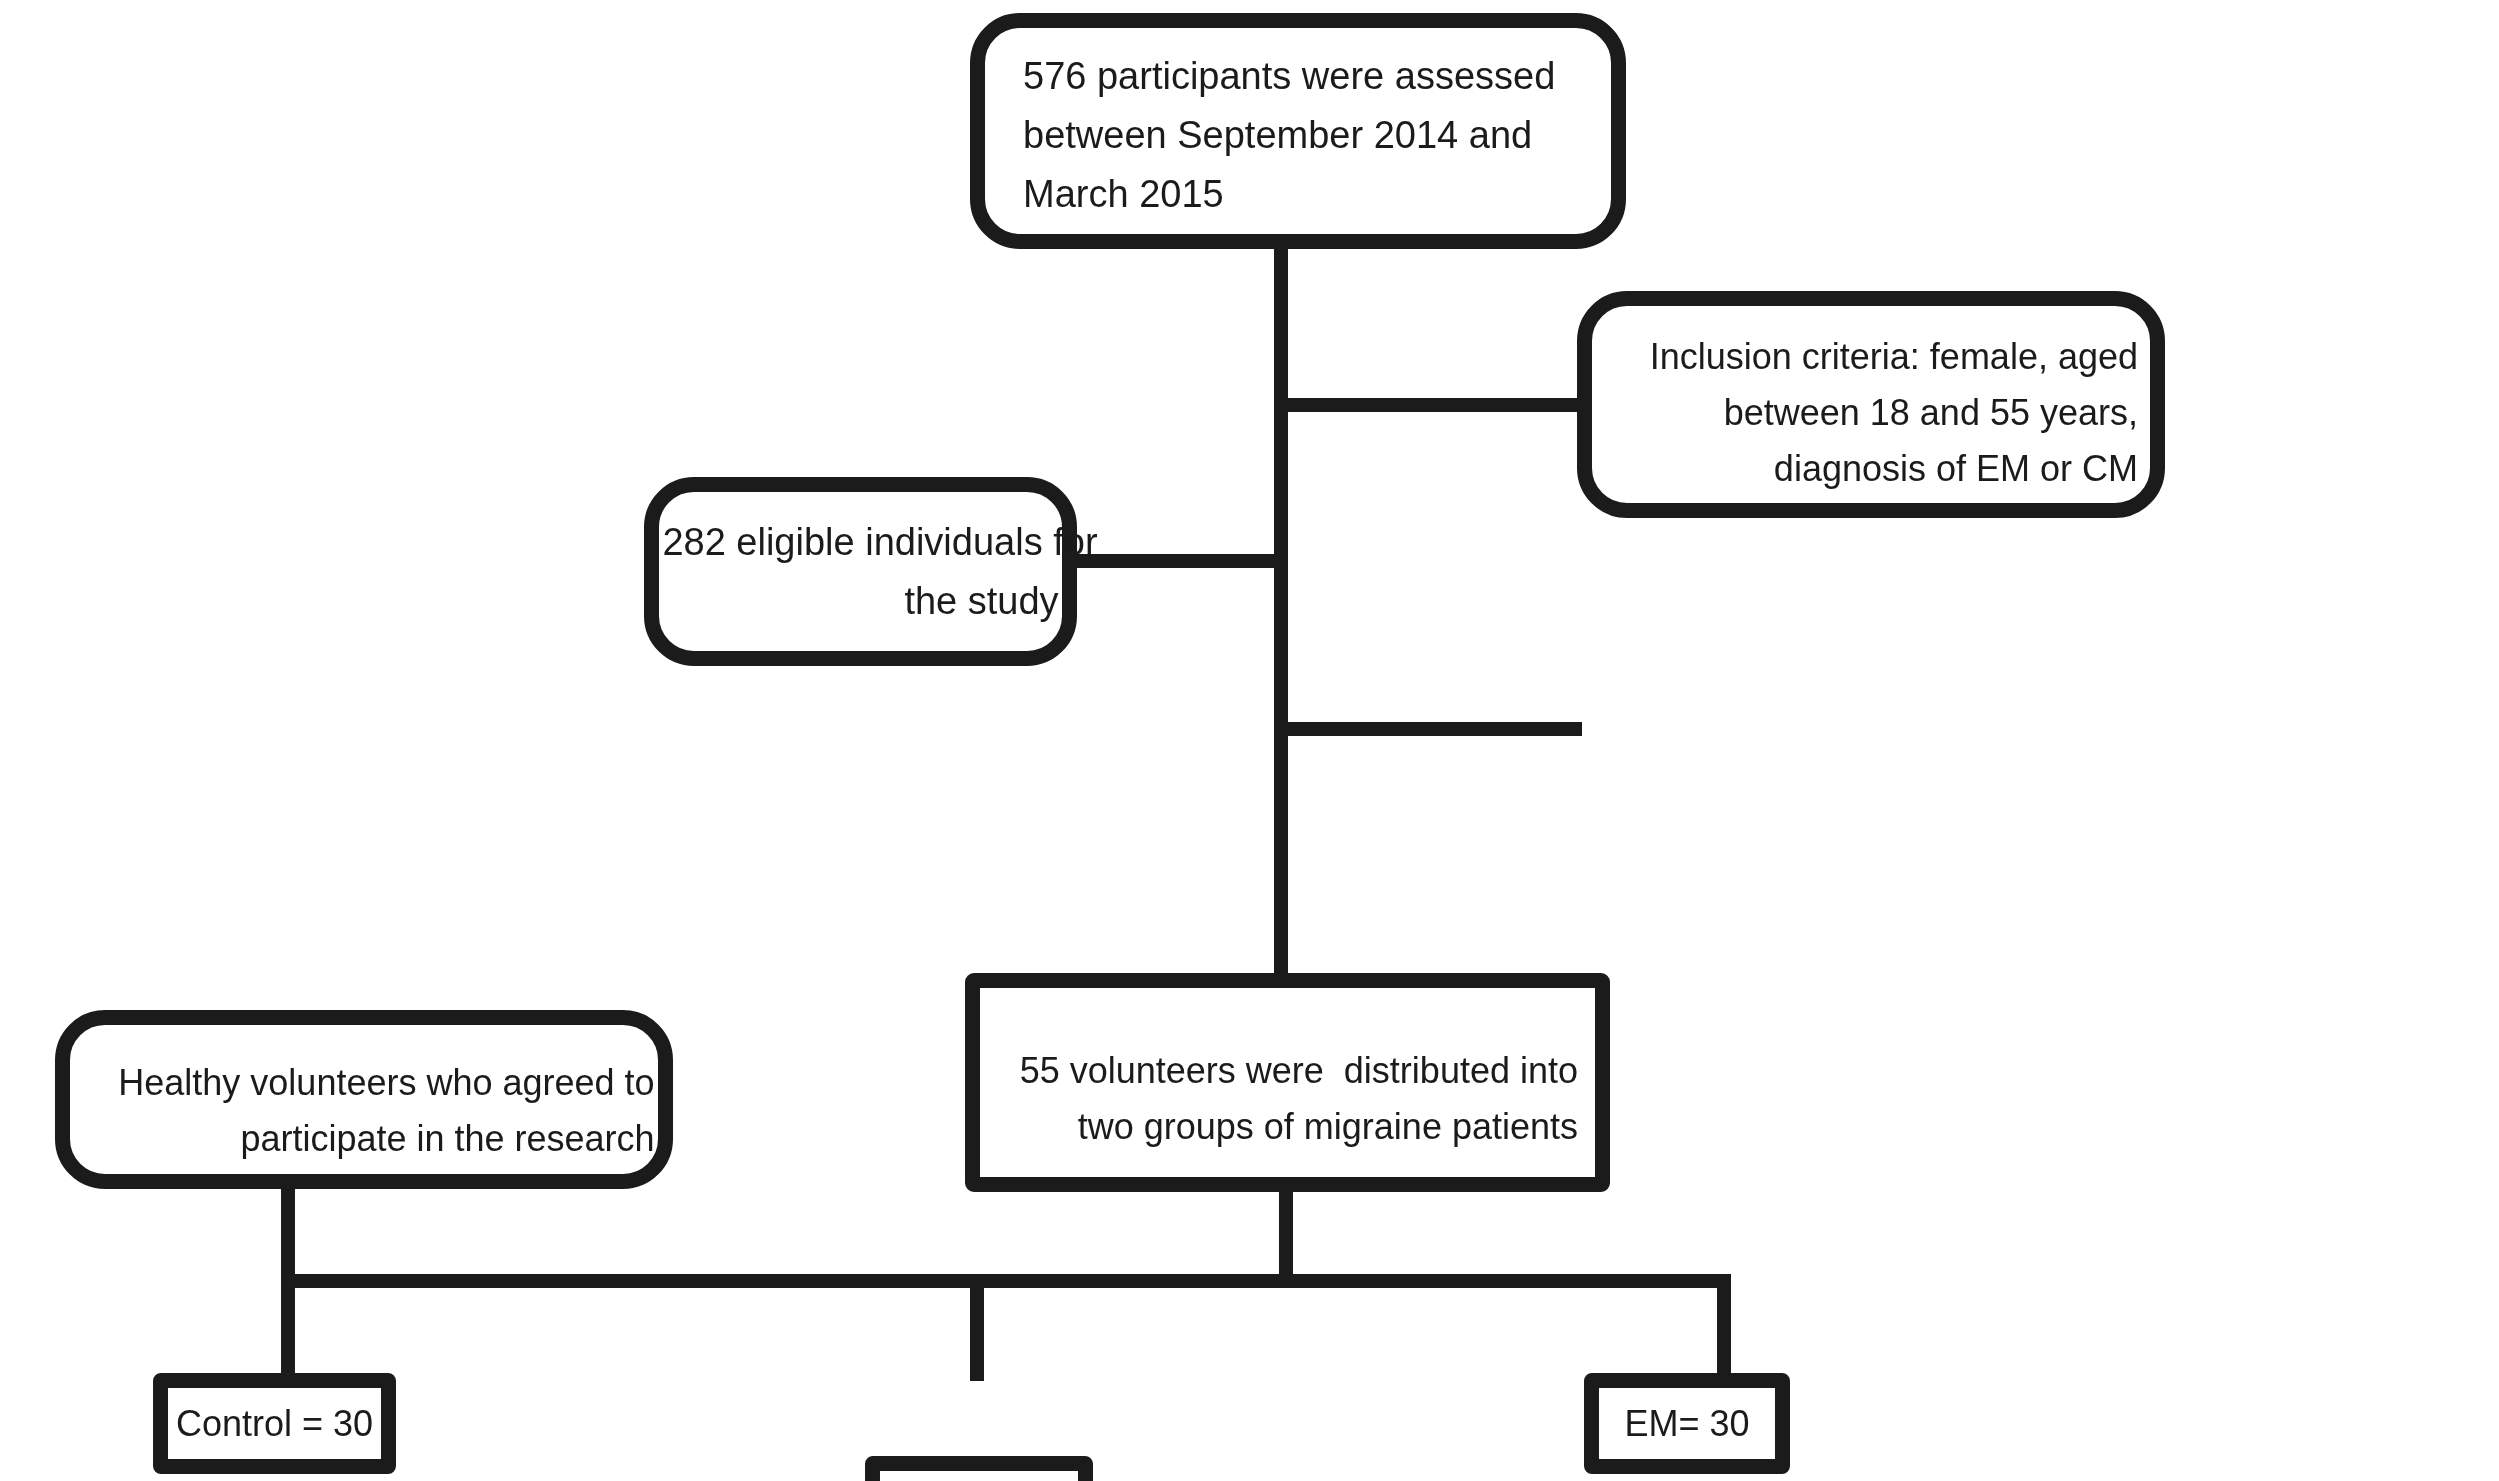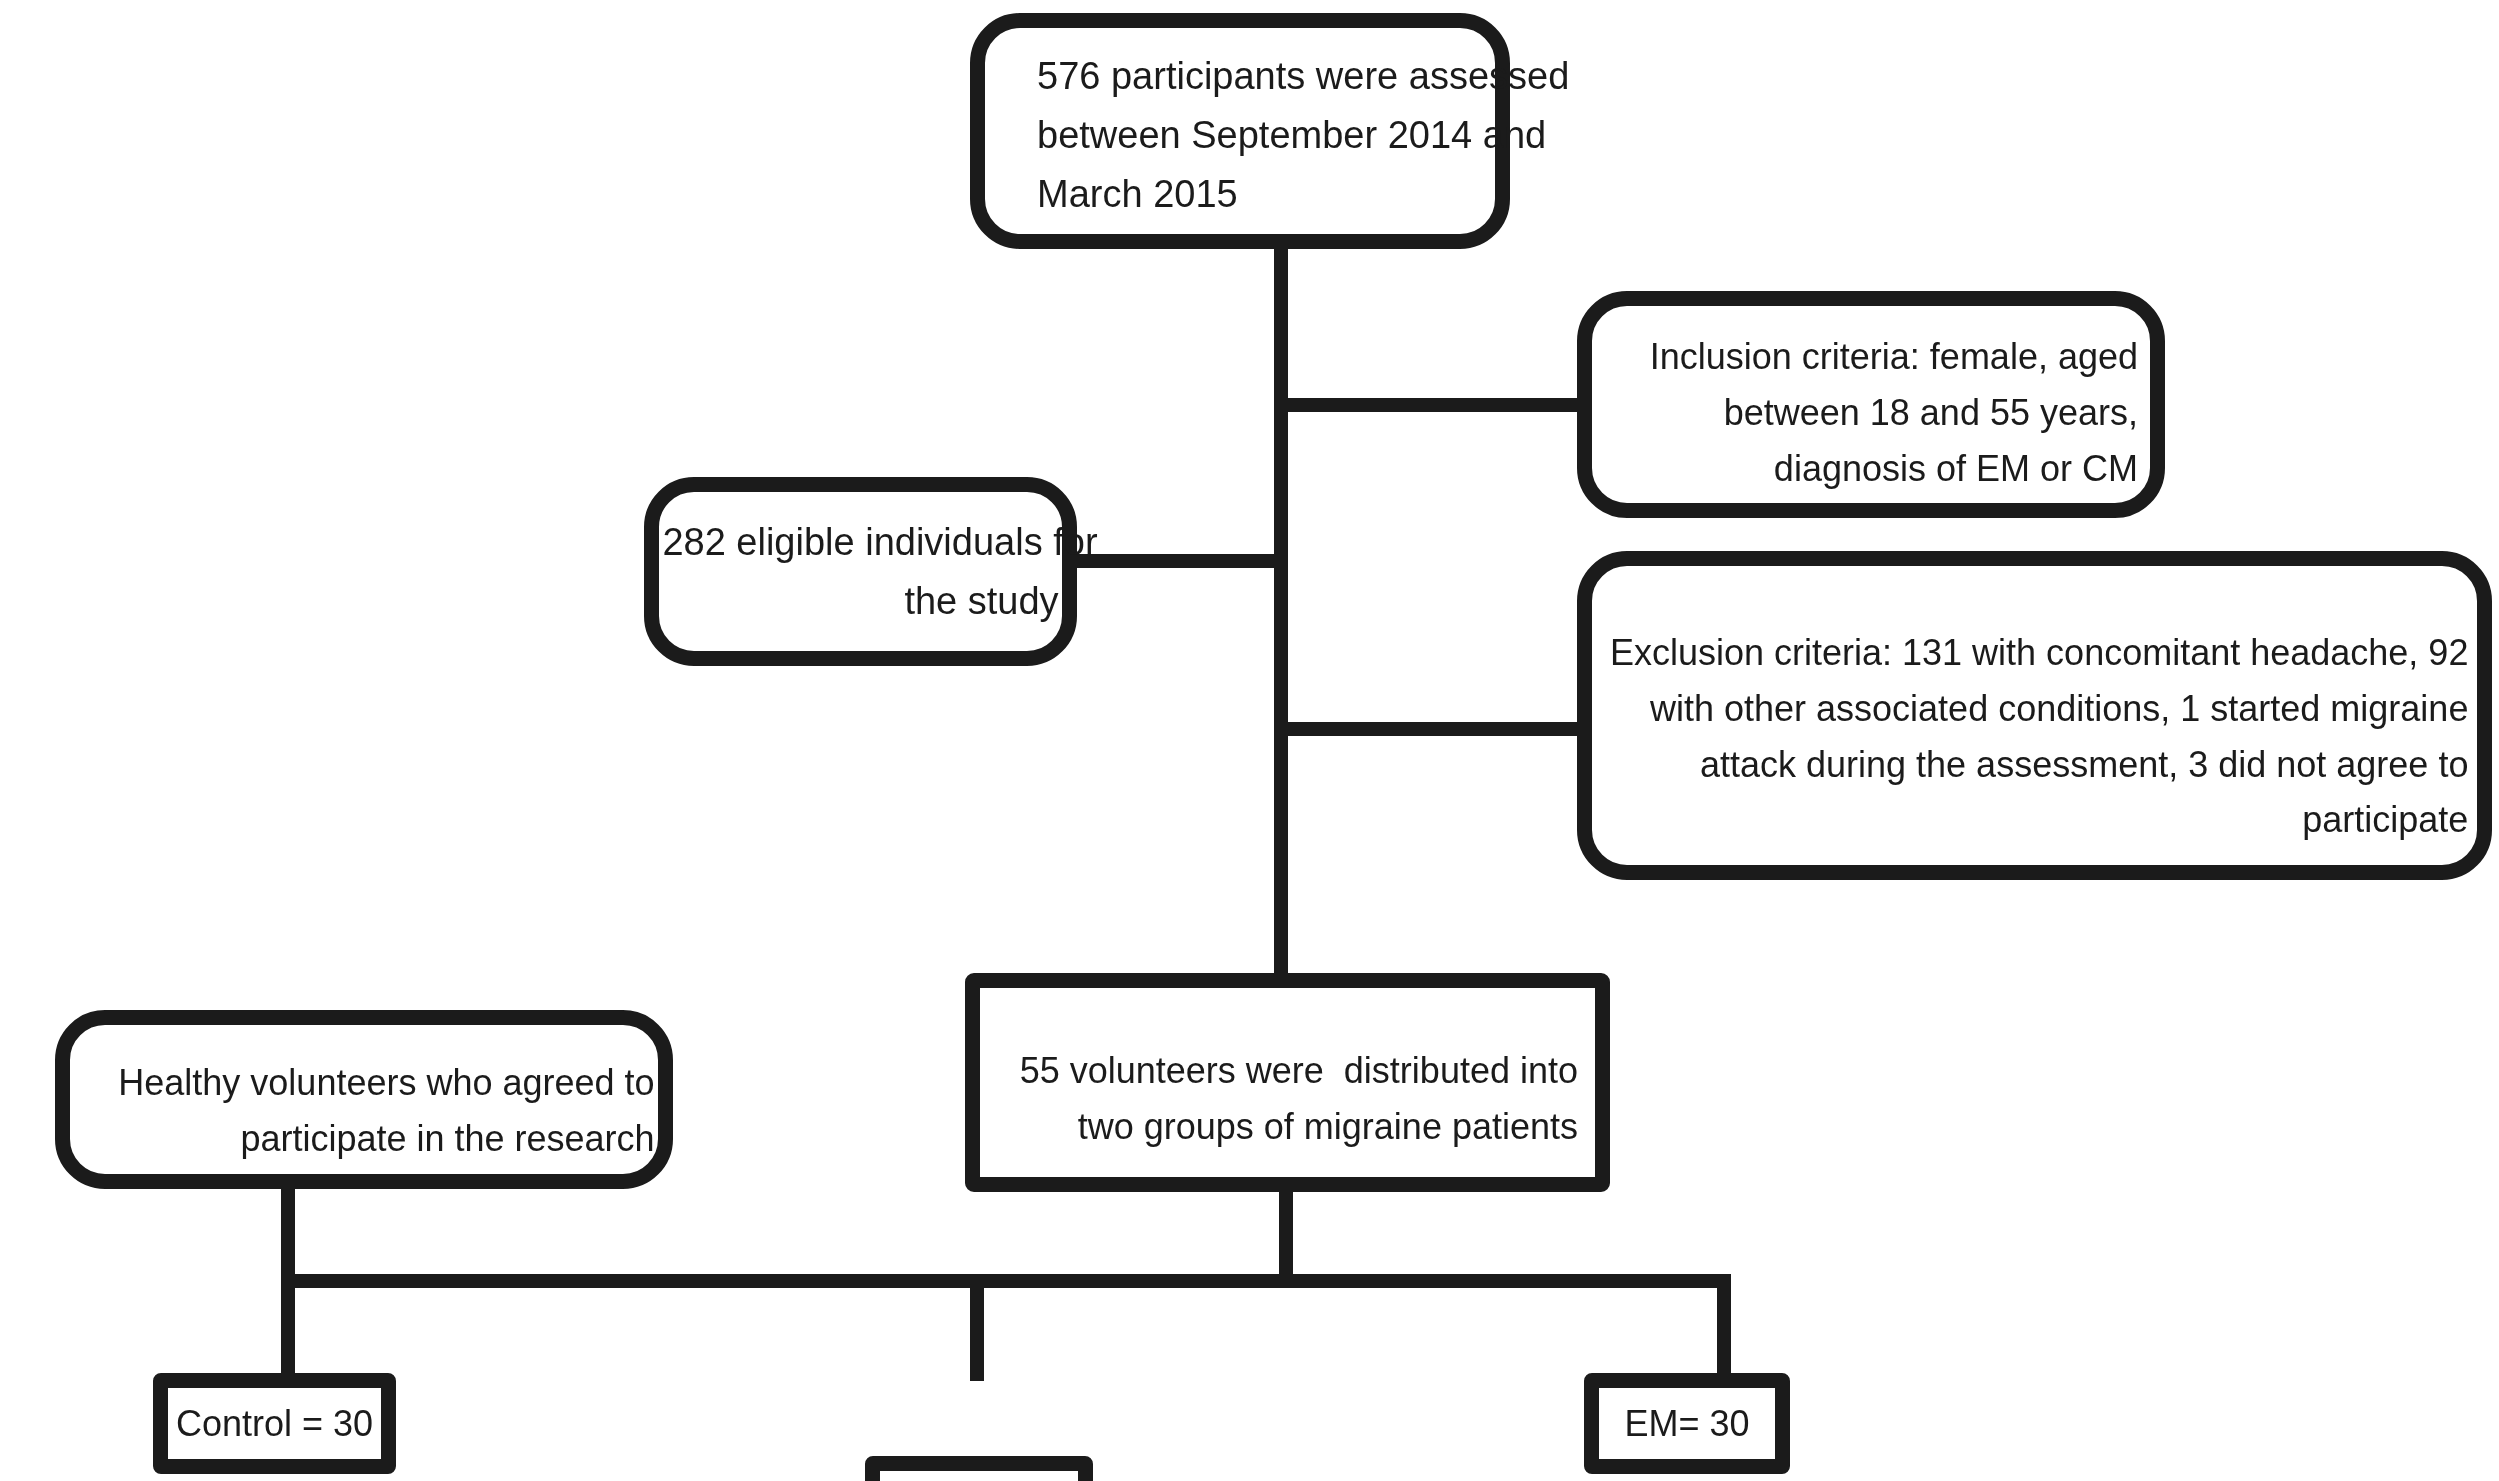--- a/index.html
+++ b/index.html
@@ -52,43 +52,37 @@
   <div class="line" style="left:1274px; top:398px; width:308px; height:13.7px;"></div>
   <div class="line" style="left:1071px; top:554px; width:210px; height:13.7px;"></div>
   <div class="line" style="left:1274px; top:722px; width:308px; height:13.7px;"></div>
   <div class="line" style="left:1279px; top:1188px; width:13.7px; height:96px;"></div>
   <div class="line" style="left:281px; top:1185px; width:13.7px; height:99px;"></div>
   <div class="line" style="left:281px; top:1274px; width:1450px; height:13.7px;"></div>
   <div class="line" style="left:281px; top:1282px; width:13.7px; height:94px;"></div>
   <div class="line" style="left:970px; top:1282px; width:13.7px; height:99px;"></div>
   <div class="line" style="left:1717px; top:1282px; width:13.7px; height:93px;"></div>
 
-  <div class="node align-left" style="left:970px; top:13px; width:540px; height:236px; padding:19px 52px; font-size:38px;">
+  <div class="node align-left" style="left:970px; top:13px; width:656px; height:236px; padding:19px 38px; font-size:38px;">
     <span class="txt">576 participants were assessed
 between September 2014 and
 March 2015</span>
   </div>
 
   <div class="node" style="left:1577px; top:291px; width:588px; height:227px; padding:23px 12px;">
     <span class="txt">Inclusion criteria: female, aged
 between 18 and 55 years,
 diagnosis of EM or CM</span>
   </div>
 
   <div class="node" style="left:644px; top:477px; width:433px; height:189px; padding:21.4px 3.4px; font-size:38px;">
     <span class="txt">282 eligible individuals for
 the study</span>
   </div>
 
-  <div class="node" style="left:1577px; top:551px; width:915px; height:329px; padding:59px 8.6px;">
-    <span class="txt">Exclusion criteria: 131 with concomitant headache, 92
-with other associated conditions, 1 started migraine
-attack during the assessment, 3 did not agree to
-participate</span>
-  </div>
 
   <div class="node" style="left:965px; top:973px; width:645px; height:219px; padding:55px 17px;border-radius:9px;">
     <span class="txt">55 volunteers were  distributed into
 two groups of migraine patients</span>
   </div>
 
   <div class="node" style="left:11px; top:1010px; width:618px; height:179px; padding:30px 3.4px;margin-left:44px;">
     <span class="txt">Healthy volunteers who agreed to
 participate in the research</span>
   </div>

